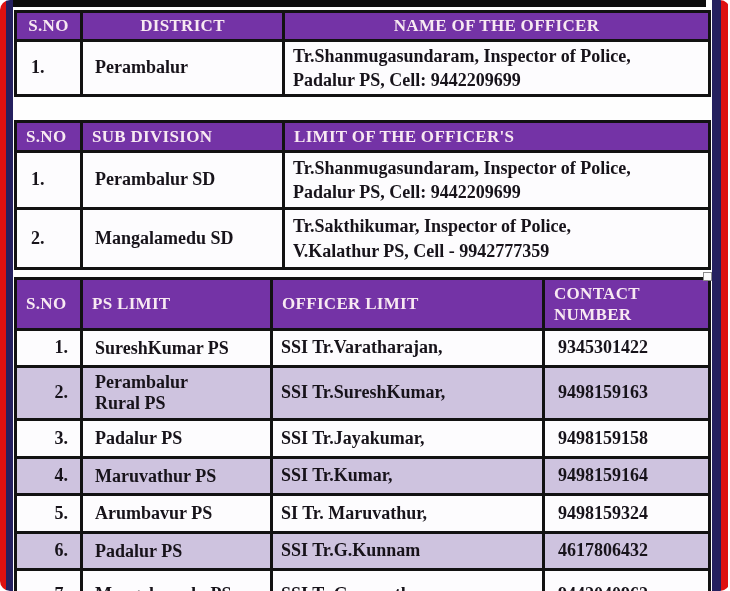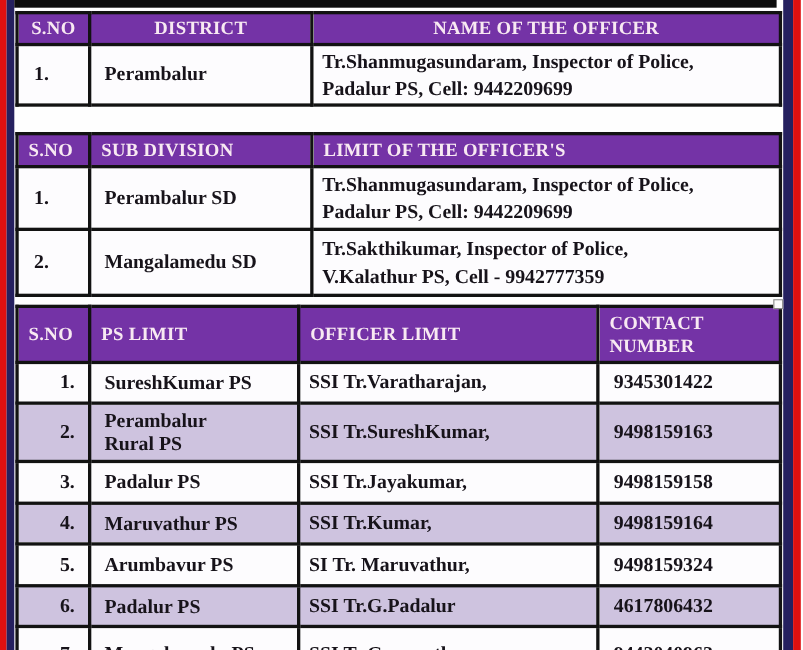--- a/index.html
+++ b/index.html
@@ -1,18 +1,18 @@
 <!DOCTYPE html>
 <html><head>
 <meta charset="utf-8">
 <style>
   html,body{margin:0;padding:0;}
   .page{
     position:relative;width:730px;height:591px;overflow:hidden;
-    background:#FEFEFE;font-family:"Liberation Serif",serif;
+    background:#FEFEFE;font-family:"Liberation Serif",serif;border-radius:10px;
   }
   
   .stripe{position:absolute;top:0;height:591px;}
   .stripe-left-red{left:0;width:6px;background:#DE1010;}
   .stripe-left-navy{left:6px;width:7px;background:#25205F;}
   .stripe-right-navy{left:712px;width:9px;background:#25205F;}
   .stripe-right-red{left:721px;width:7px;background:#DE1010;}
   .top-black-bar{position:absolute;left:13px;top:0;width:693px;height:7px;background:#0C0C0C;}
 
   
@@ -169,21 +169,21 @@
         </tr>
         <tr>
           <td class="c0">5.</td>
           <td class="c1">Arumbavur PS</td>
           <td class="c2">SI Tr. Maruvathur,</td>
           <td class="c3">9498159324</td>
         </tr>
         <tr>
           <td class="c0">6.</td>
           <td class="c1">Padalur PS</td>
-          <td class="c2">SSI Tr.G.Padalur</td>
+          <td class="c2">SSI Tr.G.Kunnam</td>
           <td class="c3">4617806432</td>
         </tr>
         <tr>
           <td class="c0">7.</td>
           <td class="c1">Mangalamedu PS</td>
           <td class="c2">SSI Tr.Gurunathan</td>
           <td class="c3">9442040962</td>
         </tr>
       </tbody>
   </table>

